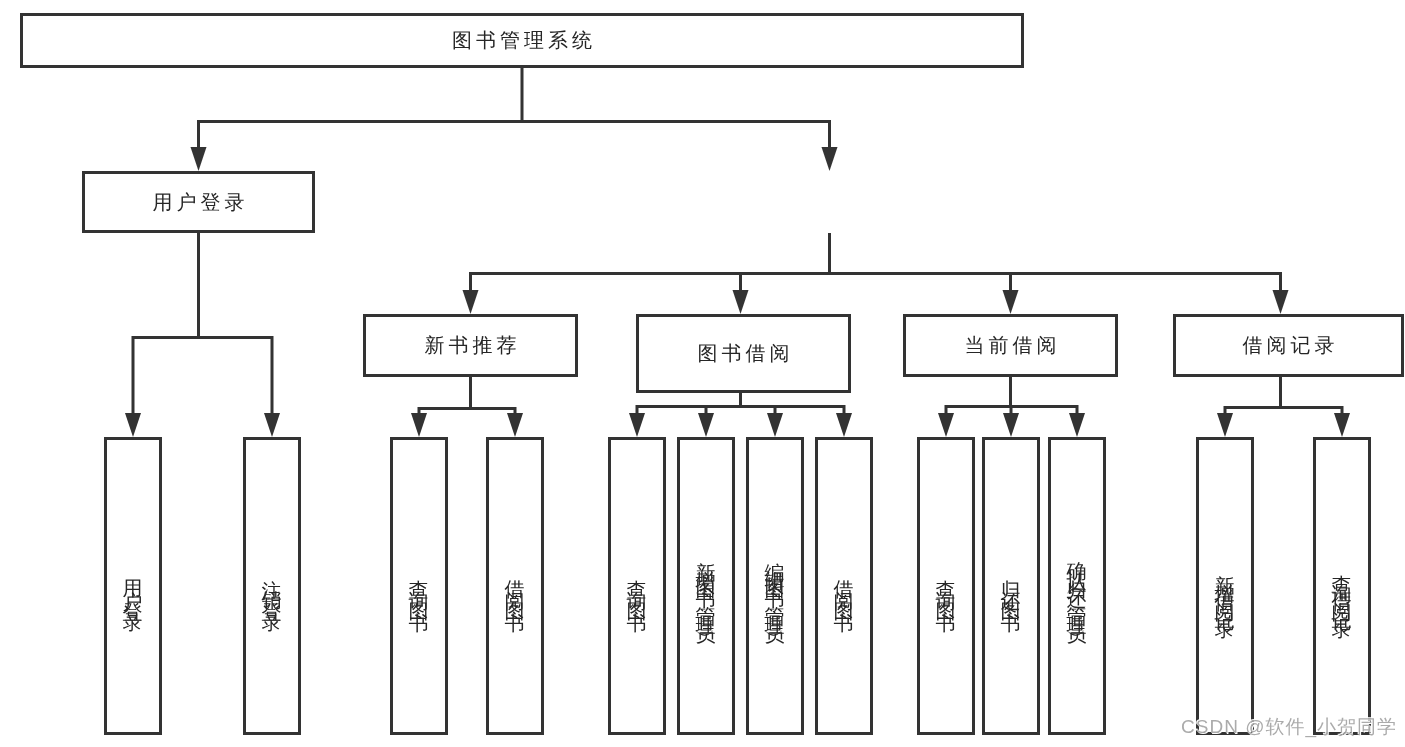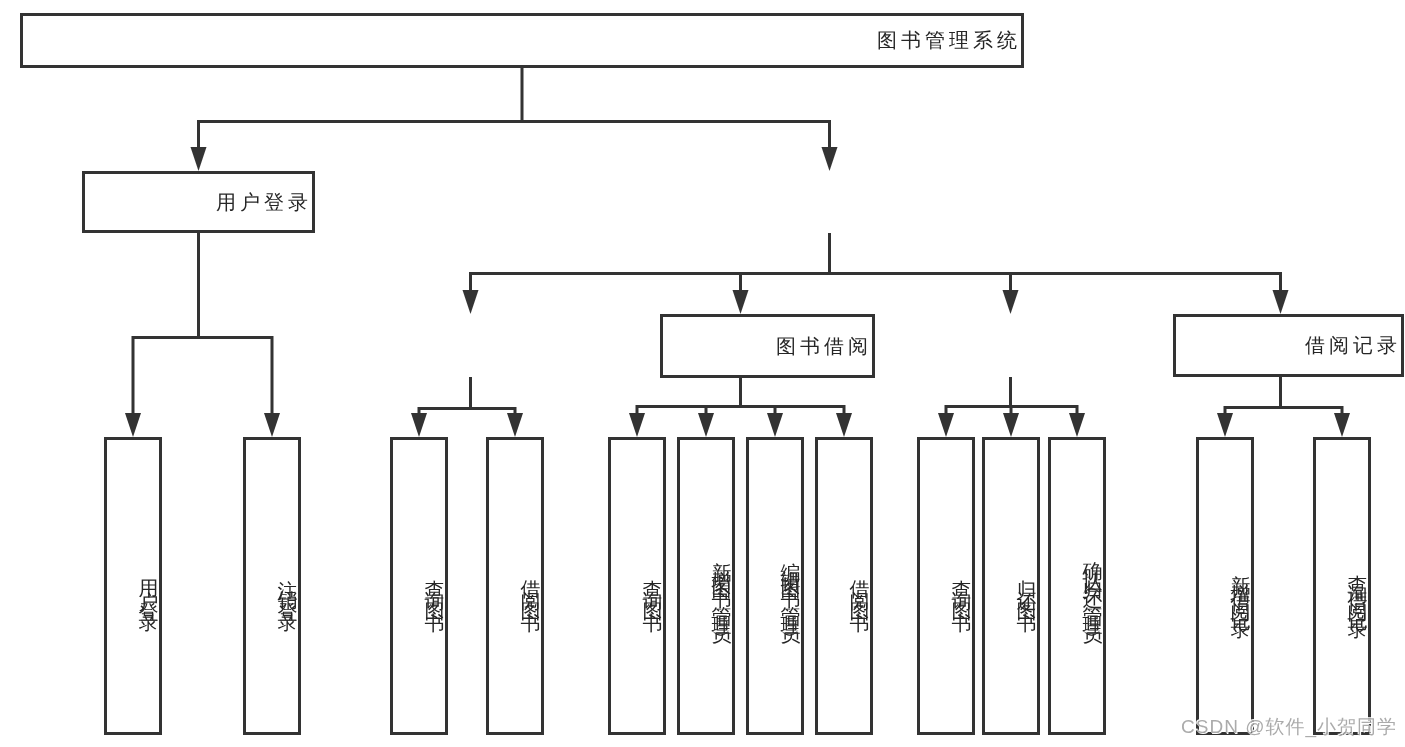--- a/index.html
+++ b/index.html
@@ -22,21 +22,21 @@
     left:0;top:0;
     width:1405px;height:747px;
   }
   .box{
     position:absolute;
     box-sizing:border-box;
     border:3px solid var(--line);
     background:#fff;
     display:flex;
     align-items:center;
-    justify-content:flex-end;
+    justify-content:center;
   }
   .hlabel{
     font-size:20px;
     letter-spacing:4px;
     text-indent:4px;
     color:var(--text);
     white-space:nowrap;
   }
   .leaf{
     top:437px;
@@ -118,22 +118,28 @@
   </svg>
 
   <div class="box" style="left:20px;top:13px;width:1004px;height:55px">
     <span class="hlabel">图书管理系统</span>
   </div>
 
   <div class="box" style="left:82px;top:171px;width:233px;height:62px">
     <span class="hlabel">用户登录</span>
   </div>
 
-  <div class="box" style="left:660px;top:314px;width:215px;height:64px">
+  <div class="box" style="left:363px;top:314px;width:215px;height:63px">
+    <span class="hlabel">新书推荐</span>
+  </div>
+  <div class="box" style="left:636px;top:314px;width:215px;height:79px">
     <span class="hlabel">图书借阅</span>
+  </div>
+  <div class="box" style="left:903px;top:314px;width:215px;height:63px">
+    <span class="hlabel">当前借阅</span>
   </div>
   <div class="box" style="left:1173px;top:314px;width:231px;height:63px">
     <span class="hlabel">借阅记录</span>
   </div>
 
   <div class="box leaf" style="left:104px">
     <span class="vlabel">用户登录</span>
   </div>
   <div class="box leaf" style="left:243px">
     <span class="vlabel">注销登录</span>

